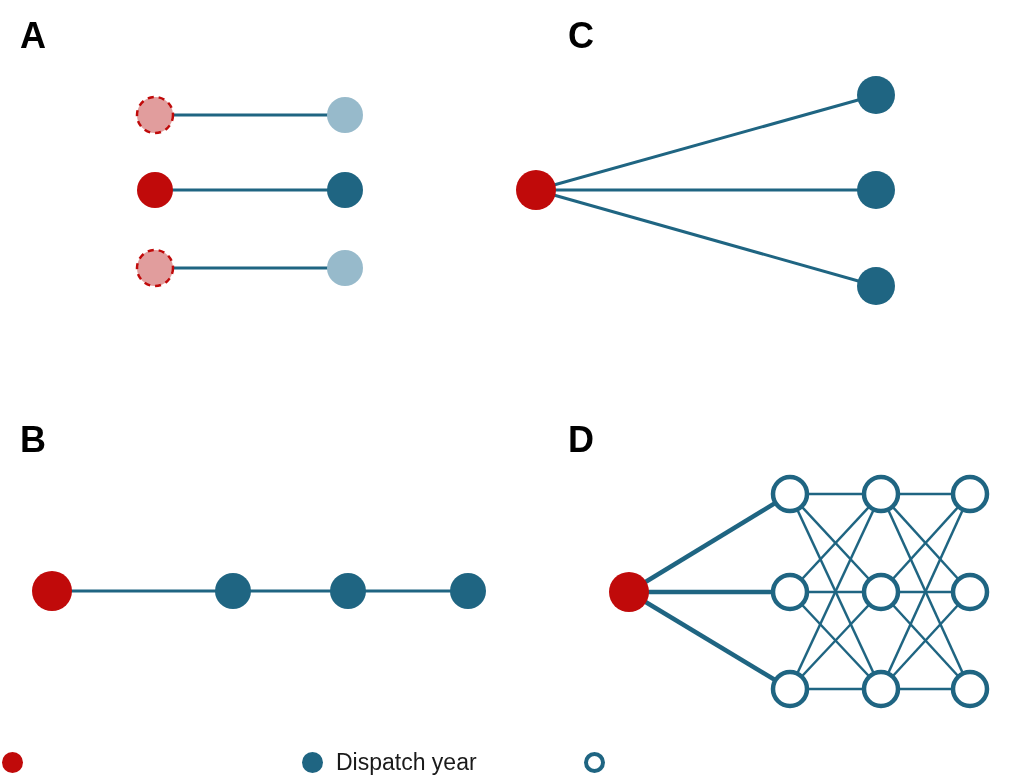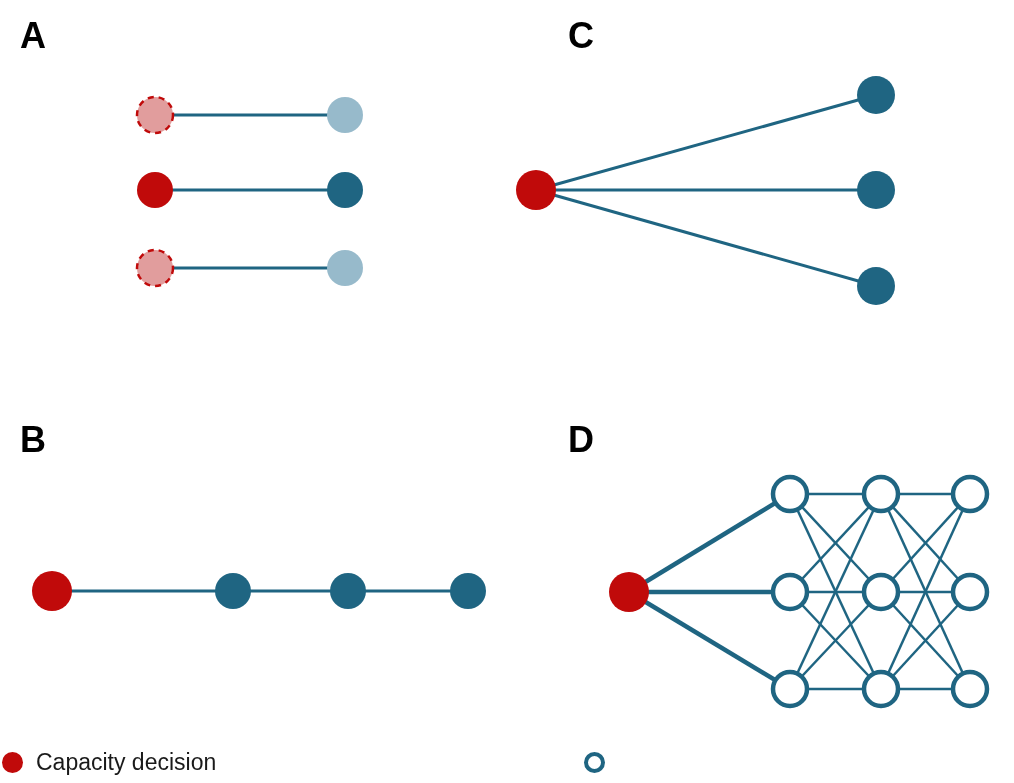--- a/index.html
+++ b/index.html
@@ -113,18 +113,21 @@
       <circle cx="881" cy="689" r="17" fill="#ffffff" stroke="#1f6582" stroke-width="4.5"></circle>
       <circle cx="970" cy="494" r="17" fill="#ffffff" stroke="#1f6582" stroke-width="4.5"></circle>
       <circle cx="970" cy="592" r="17" fill="#ffffff" stroke="#1f6582" stroke-width="4.5"></circle>
       <circle cx="970" cy="689" r="17" fill="#ffffff" stroke="#1f6582" stroke-width="4.5"></circle>
     </g>
 </svg>
 
 <div class="legend">
   <div class="legend-item pos-0">
     <span class="legend-marker" style="background: rgb(192, 10, 10);"></span>
-    <span class="legend-label" style="color: rgb(26, 26, 26);">Capacity decision</span>
+  </div>
+  <div class="legend-item pos-1">
+    <span class="legend-marker" style="background: rgb(31, 101, 130);"></span>
+    <span class="legend-label" style="color: rgb(26, 26, 26);">Dispatch year</span>
   </div>
   <div class="legend-item pos-2">
     <span class="legend-marker" style="background: rgb(255, 255, 255); border: 4px solid rgb(31, 101, 130);"></span>
   </div>
 </div>
 
 </body></html>

